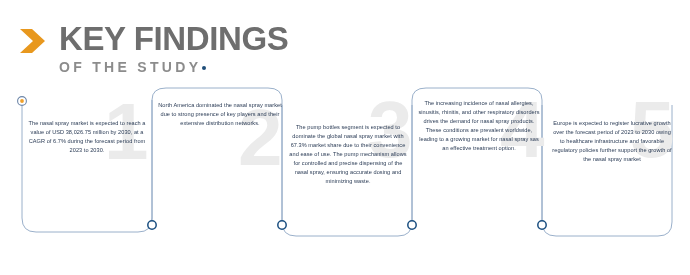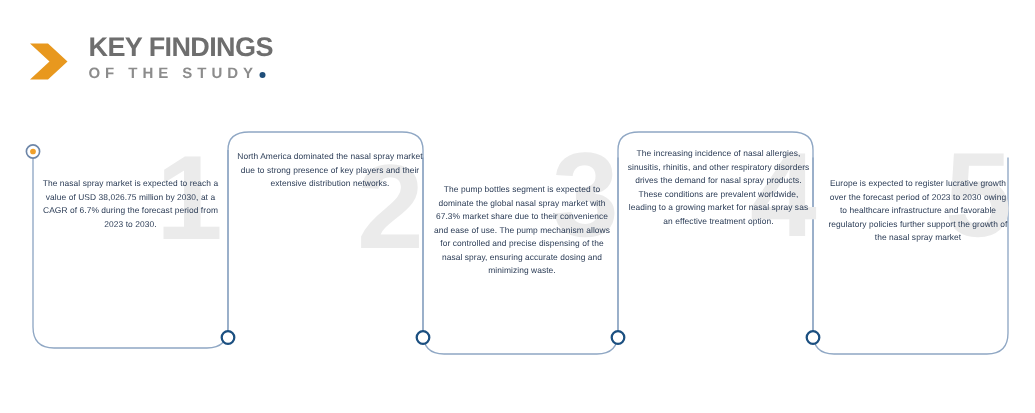--- a/index.html
+++ b/index.html
@@ -35,34 +35,34 @@
     margin-top: 2px;
     margin-right: 7px;
     flex: none;
   }
   .title-block {
     display: flex;
     flex-direction: column;
     justify-content: center;
   }
   .title-main {
-    font-size: 18px;
+    font-size: 33px;
     font-weight: bold;
     color: #6e6e6e;
     letter-spacing: -0.4px;
     line-height: 1.0;
     white-space: nowrap;
   }
   .subtitle-row {
     display: flex;
     align-items: center;
     margin-top: 4px;
   }
   .title-sub {
-    font-size: 10px;
+    font-size: 14px;
     font-weight: bold;
     color: #8c8c8c;
     letter-spacing: 3.3px;
     white-space: nowrap;
   }
   .sub-dot {
     width: 4px;
     height: 4px;
     border-radius: 50%;
     background: #1f4e79;

